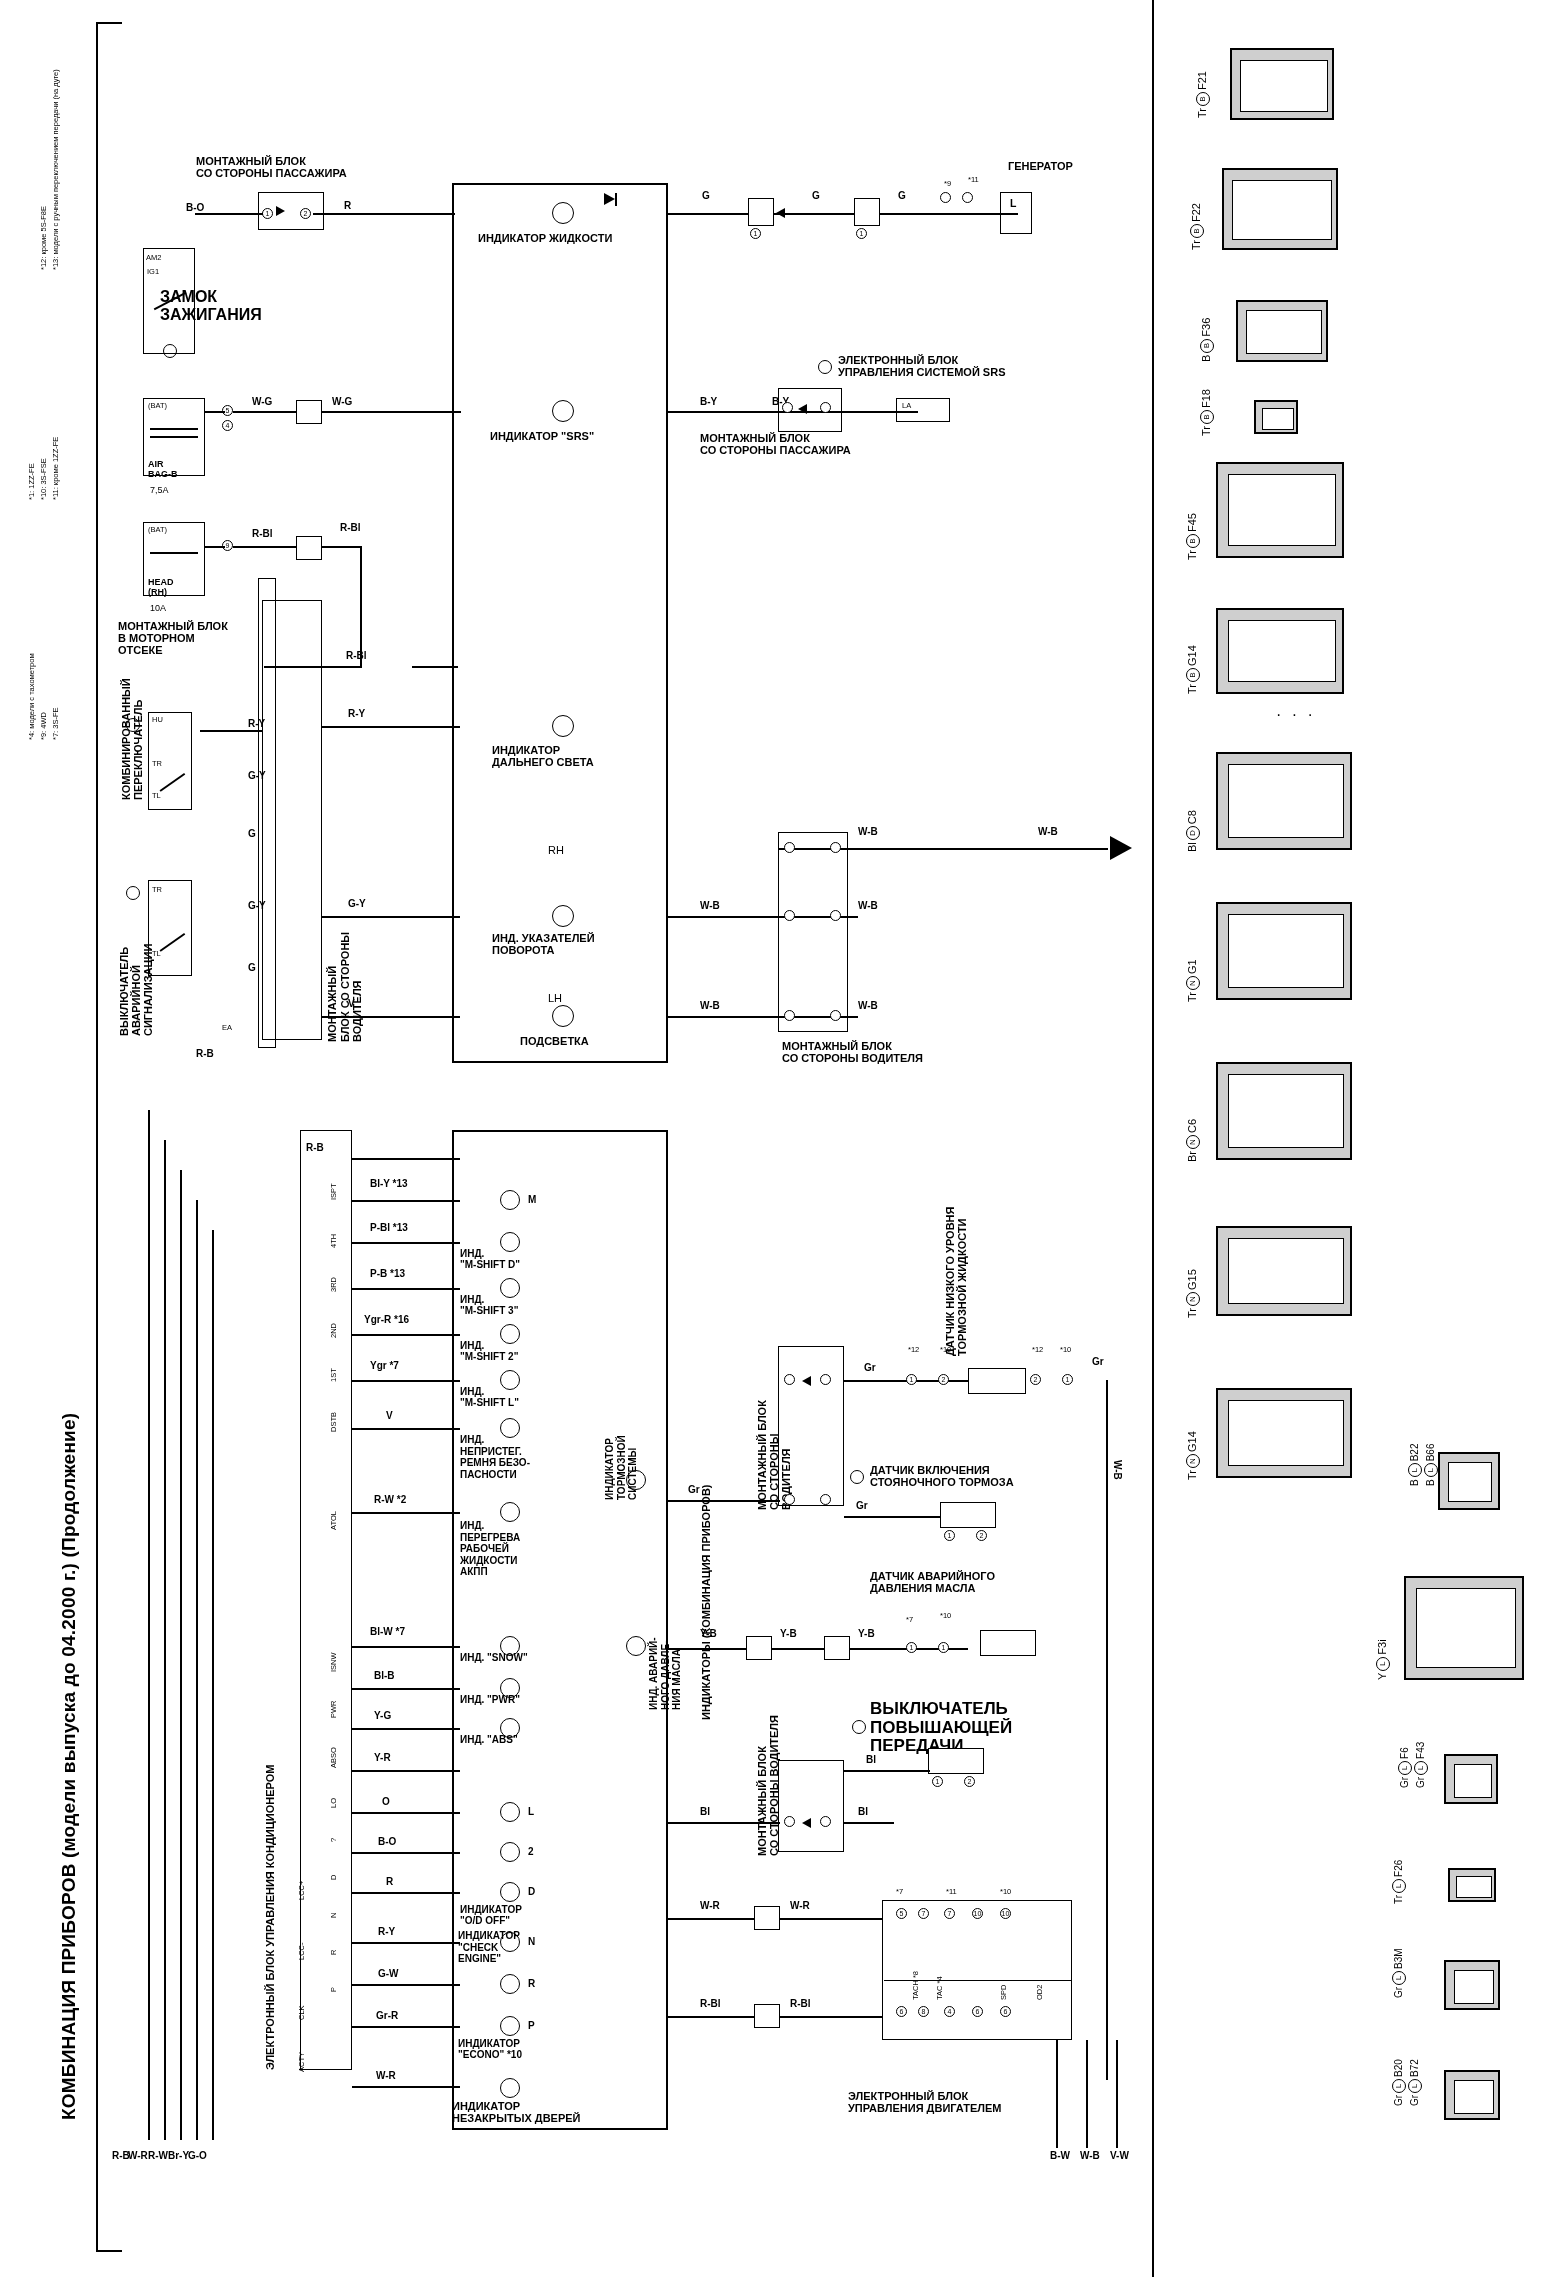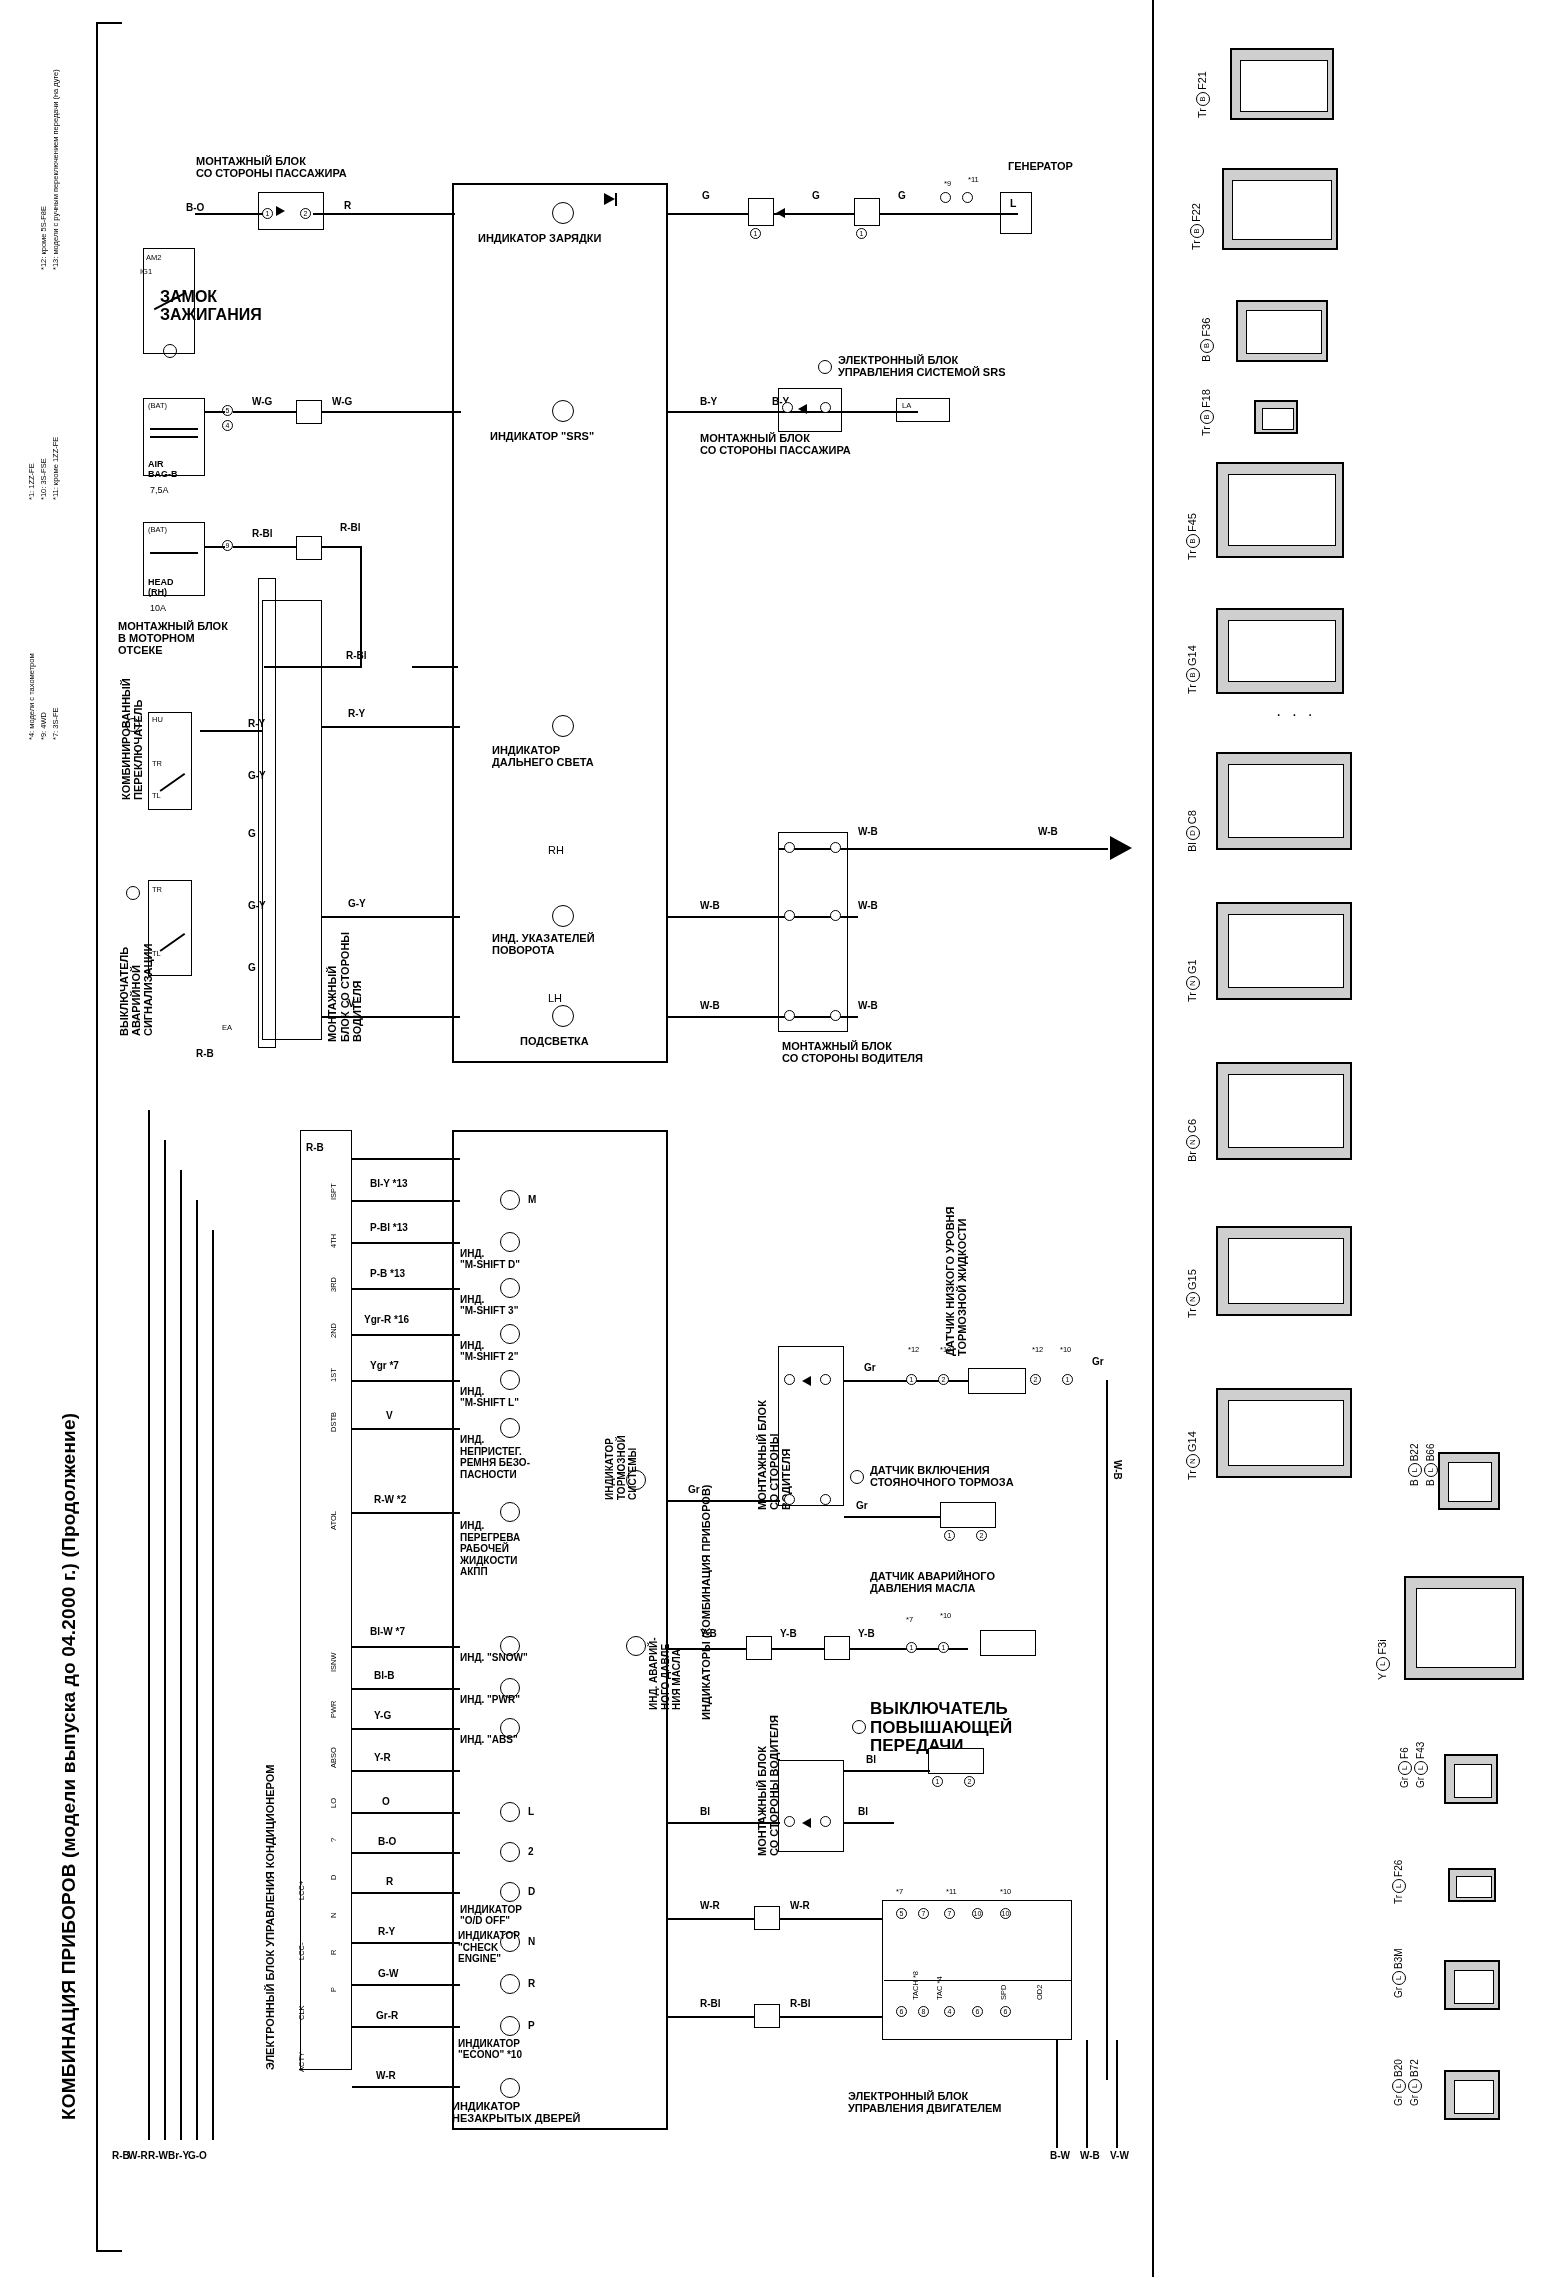--- a/index.html
+++ b/index.html
@@ -187,38 +187,38 @@
   <div class="rot90 lbl xs" style="position:absolute; left:40px; top:270px;">*12: кроме 5S-F8E</div>
   <div class="rot90 lbl xs" style="position:absolute; left:52px; top:270px;">*13: модели с ручным переключением передачи (на дуге)</div>
 
   <div class="divider" style="left:1152px; top:0px; height:2277px;"></div>
 
   <div class="box" style="left:143px; top:248px; width:52px; height:106px;"></div>
   <div class="lbl b" style="left:160px; top:288px; width:70px; white-space:pre-line; font-size:16px;">ЗАМОК
 ЗАЖИГАНИЯ</div>
   <div class="circ" style="left:163px; top:344px; width:14px; height:14px;"></div>
   <div class="lbl xs" style="left:146px; top:254px;">AM2</div>
-  <div class="lbl xs" style="left:140px; top:268px;">IG1</div>
+  <div class="lbl xs" style="left:147px; top:268px;">IG1</div>
   <div class="hline" style="left:152px; top:300px; width:36px; transform:rotate(-28deg);"></div>
 
   <div class="box" style="left:258px; top:192px; width:66px; height:38px;"></div>
   <div class="lbl b" style="left:196px; top:155px; white-space:pre-line; font-size:11px;">МОНТАЖНЫЙ БЛОК
 СО СТОРОНЫ ПАССАЖИРА</div>
   <div class="lbl wire" style="left:186px; top:202px;">B-O</div>
   <div class="lbl wire" style="left:344px; top:200px;">R</div>
   <div class="pin" style="left:262px; top:208px;">1</div>
   <div class="pin" style="left:300px; top:208px;">2</div>
   <div class="arrowR" style="left:276px; top:206px;"></div>
   <div class="hline" style="left:195px; top:213px; width:68px;"></div>
   <div class="hline" style="left:313px; top:213px; width:142px;"></div>
 
   <div class="box" style="left:452px; top:183px; width:216px; height:880px; border-width:2px;"></div>
 
   <div class="circ" style="left:552px; top:202px; width:22px; height:22px;"></div>
-  <div class="lbl b" style="left:478px; top:232px; font-size:11px;">ИНДИКАТОР ЗАРЯДКИ</div>
+  <div class="lbl b" style="left:478px; top:232px; font-size:11px;">ИНДИКАТОР ЖИДКОСТИ</div>
   <div class="hline" style="left:668px; top:213px; width:350px;"></div>
   <div class="diode" style="left:604px; top:193px;"></div>
   <div class="diode-bar" style="left:615px; top:193px;"></div>
 
   <div class="lbl wire" style="left:702px; top:190px;">G</div>
   <div class="lbl wire" style="left:812px; top:190px;">G</div>
   <div class="lbl wire" style="left:898px; top:190px;">G</div>
   <div class="conn" style="left:748px; top:198px; width:26px; height:28px;"></div>
   <div class="conn" style="left:854px; top:198px; width:26px; height:28px;"></div>
   <div class="arrowL" style="left:776px; top:208px;"></div>

